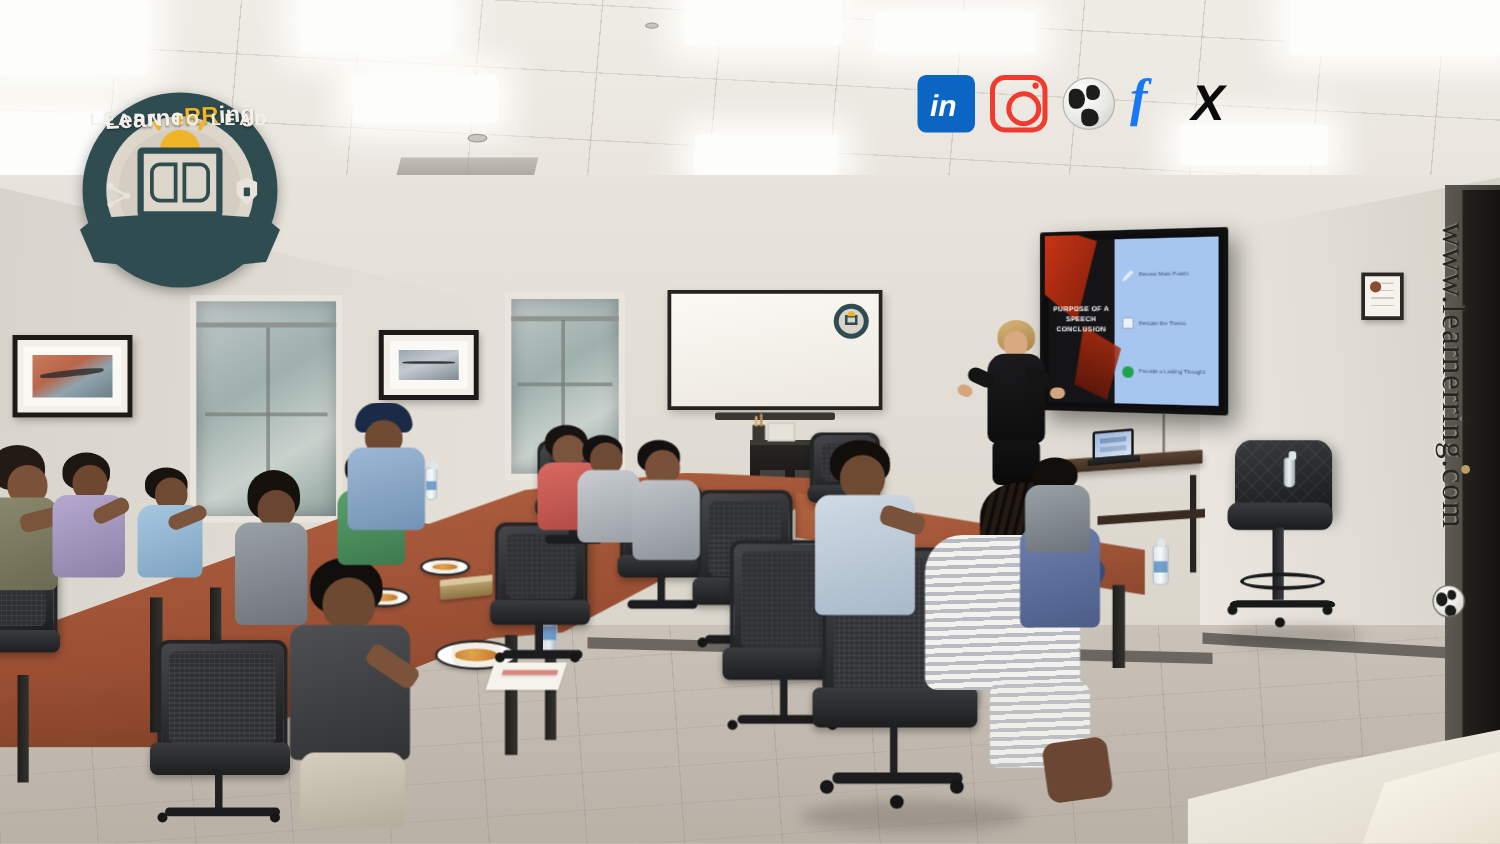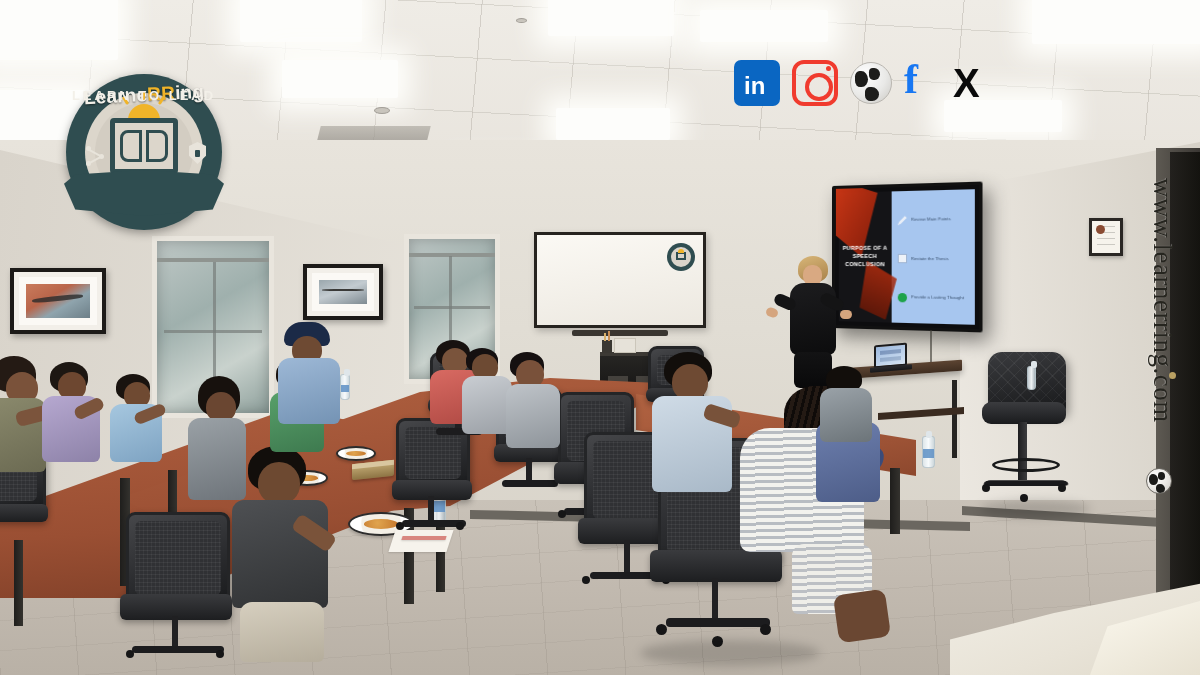--- a/index.html
+++ b/index.html
@@ -348,21 +348,21 @@
   .badge-shield{
     position:absolute;right:16px;top:68px;width:17px;height:22px;
     background:#e8e4db;clip-path:polygon(50% 0,100% 18%,100% 62%,50% 100%,0 62%,0 18%);
   }
   .badge-shield::after{content:"";position:absolute;left:6px;top:8px;width:5px;height:7px;background:#2f4d50;border-radius:1px;}
 
   
   .social-bar{
     position:absolute;left:734px;top:60px;display:flex;align-items:center;gap:12px;
   }
-  .s-ico{position:relative;}
+  .s-ico{position:relative;font-style:italic;}
   .ico-li{width:46px;height:46px;border-radius:7px;background:#0a66c2;position:relative;}
   .ico-li .li-in{position:absolute;left:10px;top:14px;color:#fff;font-size:24px;font-weight:700;line-height:1;font-family:"Liberation Sans",sans-serif;}
   .ico-ig{width:46px;height:46px;border-radius:12px;border:4px solid #f03b2e;position:relative;background:transparent;}
   .ico-ig::after{content:"";position:absolute;left:9px;top:9px;width:20px;height:20px;border-radius:50%;border:4px solid #f03b2e;}
   .ico-ig .dotx{position:absolute;right:3px;top:2px;width:5px;height:5px;border-radius:50%;background:#f03b2e;}
   .ico-globe{
     width:42px;height:42px;border-radius:50%;
     background:radial-gradient(circle at 35% 30%, #ffffff 0%, #e9e9e7 55%, #c9c7c2 100%);
     position:relative;overflow:hidden;border:1px solid #b9b6b0;
   }

